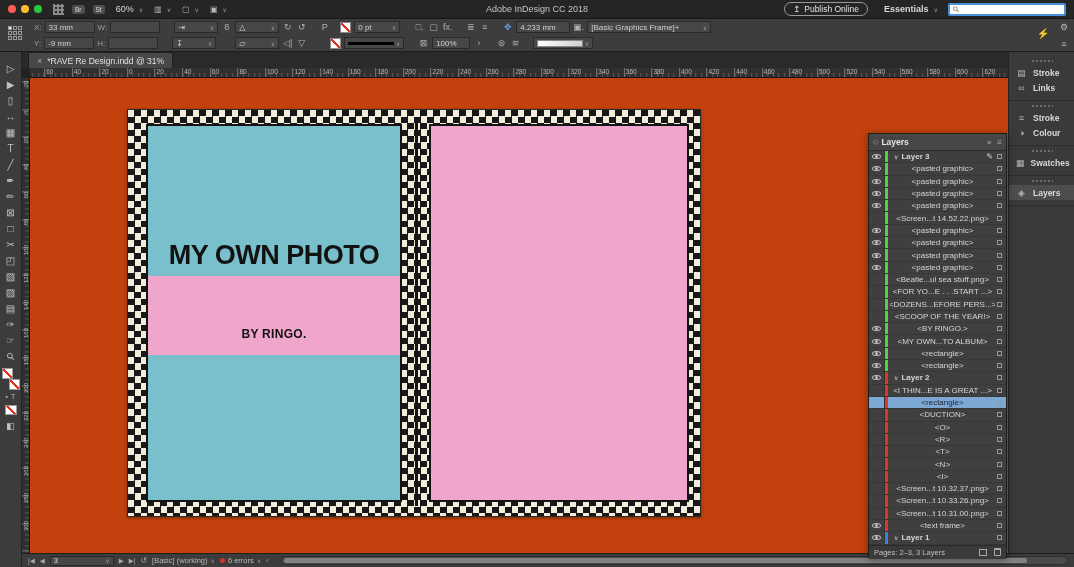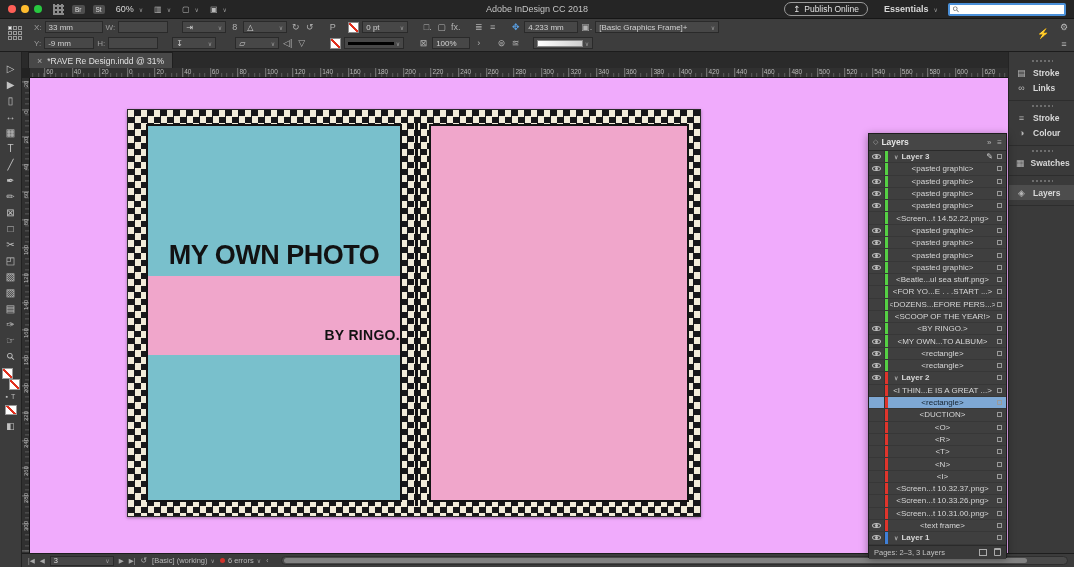--- a/index.html
+++ b/index.html
@@ -69,31 +69,31 @@
   .fsblock{position:relative;width:18px;height:22px;margin-top:4px;flex:none}
   .fschip{position:absolute;width:11px;height:11px;border:1px solid #999;background:
      linear-gradient(45deg,transparent 43%,#e0301e 43% 57%,transparent 57%),#fff}
   .fschip.f{left:0;top:0;z-index:2}.fschip.s{right:0;bottom:0}
   .minirow{display:flex;gap:3px;margin-top:3px;color:#bdbdbd;font-size:7px;align-items:center}
   .applychip{width:12px;height:10px;margin-top:5px;border:1px solid #999;background:
      linear-gradient(45deg,transparent 43%,#e0301e 43% 57%,transparent 57%),#fff}
   .screenmode{margin-top:6px;color:#c2c2c2;font-size:9px}
 
   
-  .canvas{position:absolute;left:30px;top:78px;right:66px;bottom:14px;background:#f0abfc;z-index:1;overflow:hidden}
+  .canvas{position:absolute;left:30px;top:78px;right:66px;bottom:14px;background:#c2410c;z-index:1;overflow:hidden}
   .spread{position:absolute;left:97px;top:31px;width:574px;height:408px;border:1px solid #2a2a2a;
     background:repeating-conic-gradient(#18181a 0% 25%,#f2ecd9 0% 50%);background-size:13px 13px;box-shadow:0 1px 3px rgba(0,0,0,.35)}
   .page{position:absolute;top:14px;height:378px;border:2px solid #141414}
   .page.left{left:18px;width:256px}
   .page.right{left:301px;width:260px}
   .spine{position:absolute;left:287px;top:12px;width:3px;height:384px;background:#141414}
   .band{position:absolute;left:0;right:0;top:150px;height:79px}
   .t1{position:absolute;left:0;right:0;top:116px;text-align:center;font-weight:bold;font-size:27px;letter-spacing:-.5px;line-height:1}
   .t2{position:absolute;left:0;right:0;top:157px;text-align:center;font-weight:bold;font-size:27px;letter-spacing:-.5px;line-height:1}
-  .by{position:absolute;left:0;right:0;top:201px;text-align:right;font-weight:bold;font-size:14px;letter-spacing:.3px}
+  .by{position:absolute;left:0;right:0;top:201px;text-align:center;font-weight:bold;font-size:12px;letter-spacing:.3px}
 
   
   .lpanel{position:absolute;left:868px;top:133px;width:139px;height:425px;background:#3f3f3f;border:1px solid #1e1e1e;z-index:50;box-shadow:0 2px 8px rgba(0,0,0,.4);display:flex;flex-direction:column}
   .lhead{height:17px;background:#464646;border-bottom:1px solid #2a2a2a;display:flex;align-items:center;padding:0 4px;color:#e4e4e4;font-size:8.5px;font-weight:bold;flex:none}
   .lhead .ddot{color:#999;font-size:7px;margin-right:3px;font-weight:normal}
   .lhead .hic{margin-left:auto;color:#b5b5b5;font-weight:normal;font-size:8px}
   .lhead .hic2{margin-left:6px;color:#b5b5b5;font-weight:normal;font-size:8px}
   .lrows{flex:1;display:flex;flex-direction:column}
   .lrow{height:12.31px;display:flex;align-items:center;border-bottom:1px solid #373737;font-size:8px;color:#d6d6d6;flex:none}
   .lrow.sel{background:#7ea8d4;color:#14222e}
@@ -180,21 +180,21 @@
       <i></i>
       <i></i>
       <i></i>
       <i></i>
       <i></i>
       <i></i>
       <i></i>
   </span>
   <div class="cp-row" id="cp-row1">
       <span class="cp-label">X:</span>
-      <span class="cp-field" style="width: 58px;">33 mm</span>
+      <span class="cp-field" style="width: 50px;">33 mm</span>
       <span class="cp-label">W:</span>
       <span class="cp-field" style="width: 50px;"></span>
       <span style="width: 8px; flex: 0 0 auto;"></span>
       <span class="cp-dd" style="width: 44px;">
         <span style="font-size: 8px;">⇥</span>
         <span class="dcaret">∨</span>
       </span>
       <span class="cp-ic">8</span>
       <span class="cp-dd" style="width: 44px;">
         <span style="font-size: 8px;">△</span>

